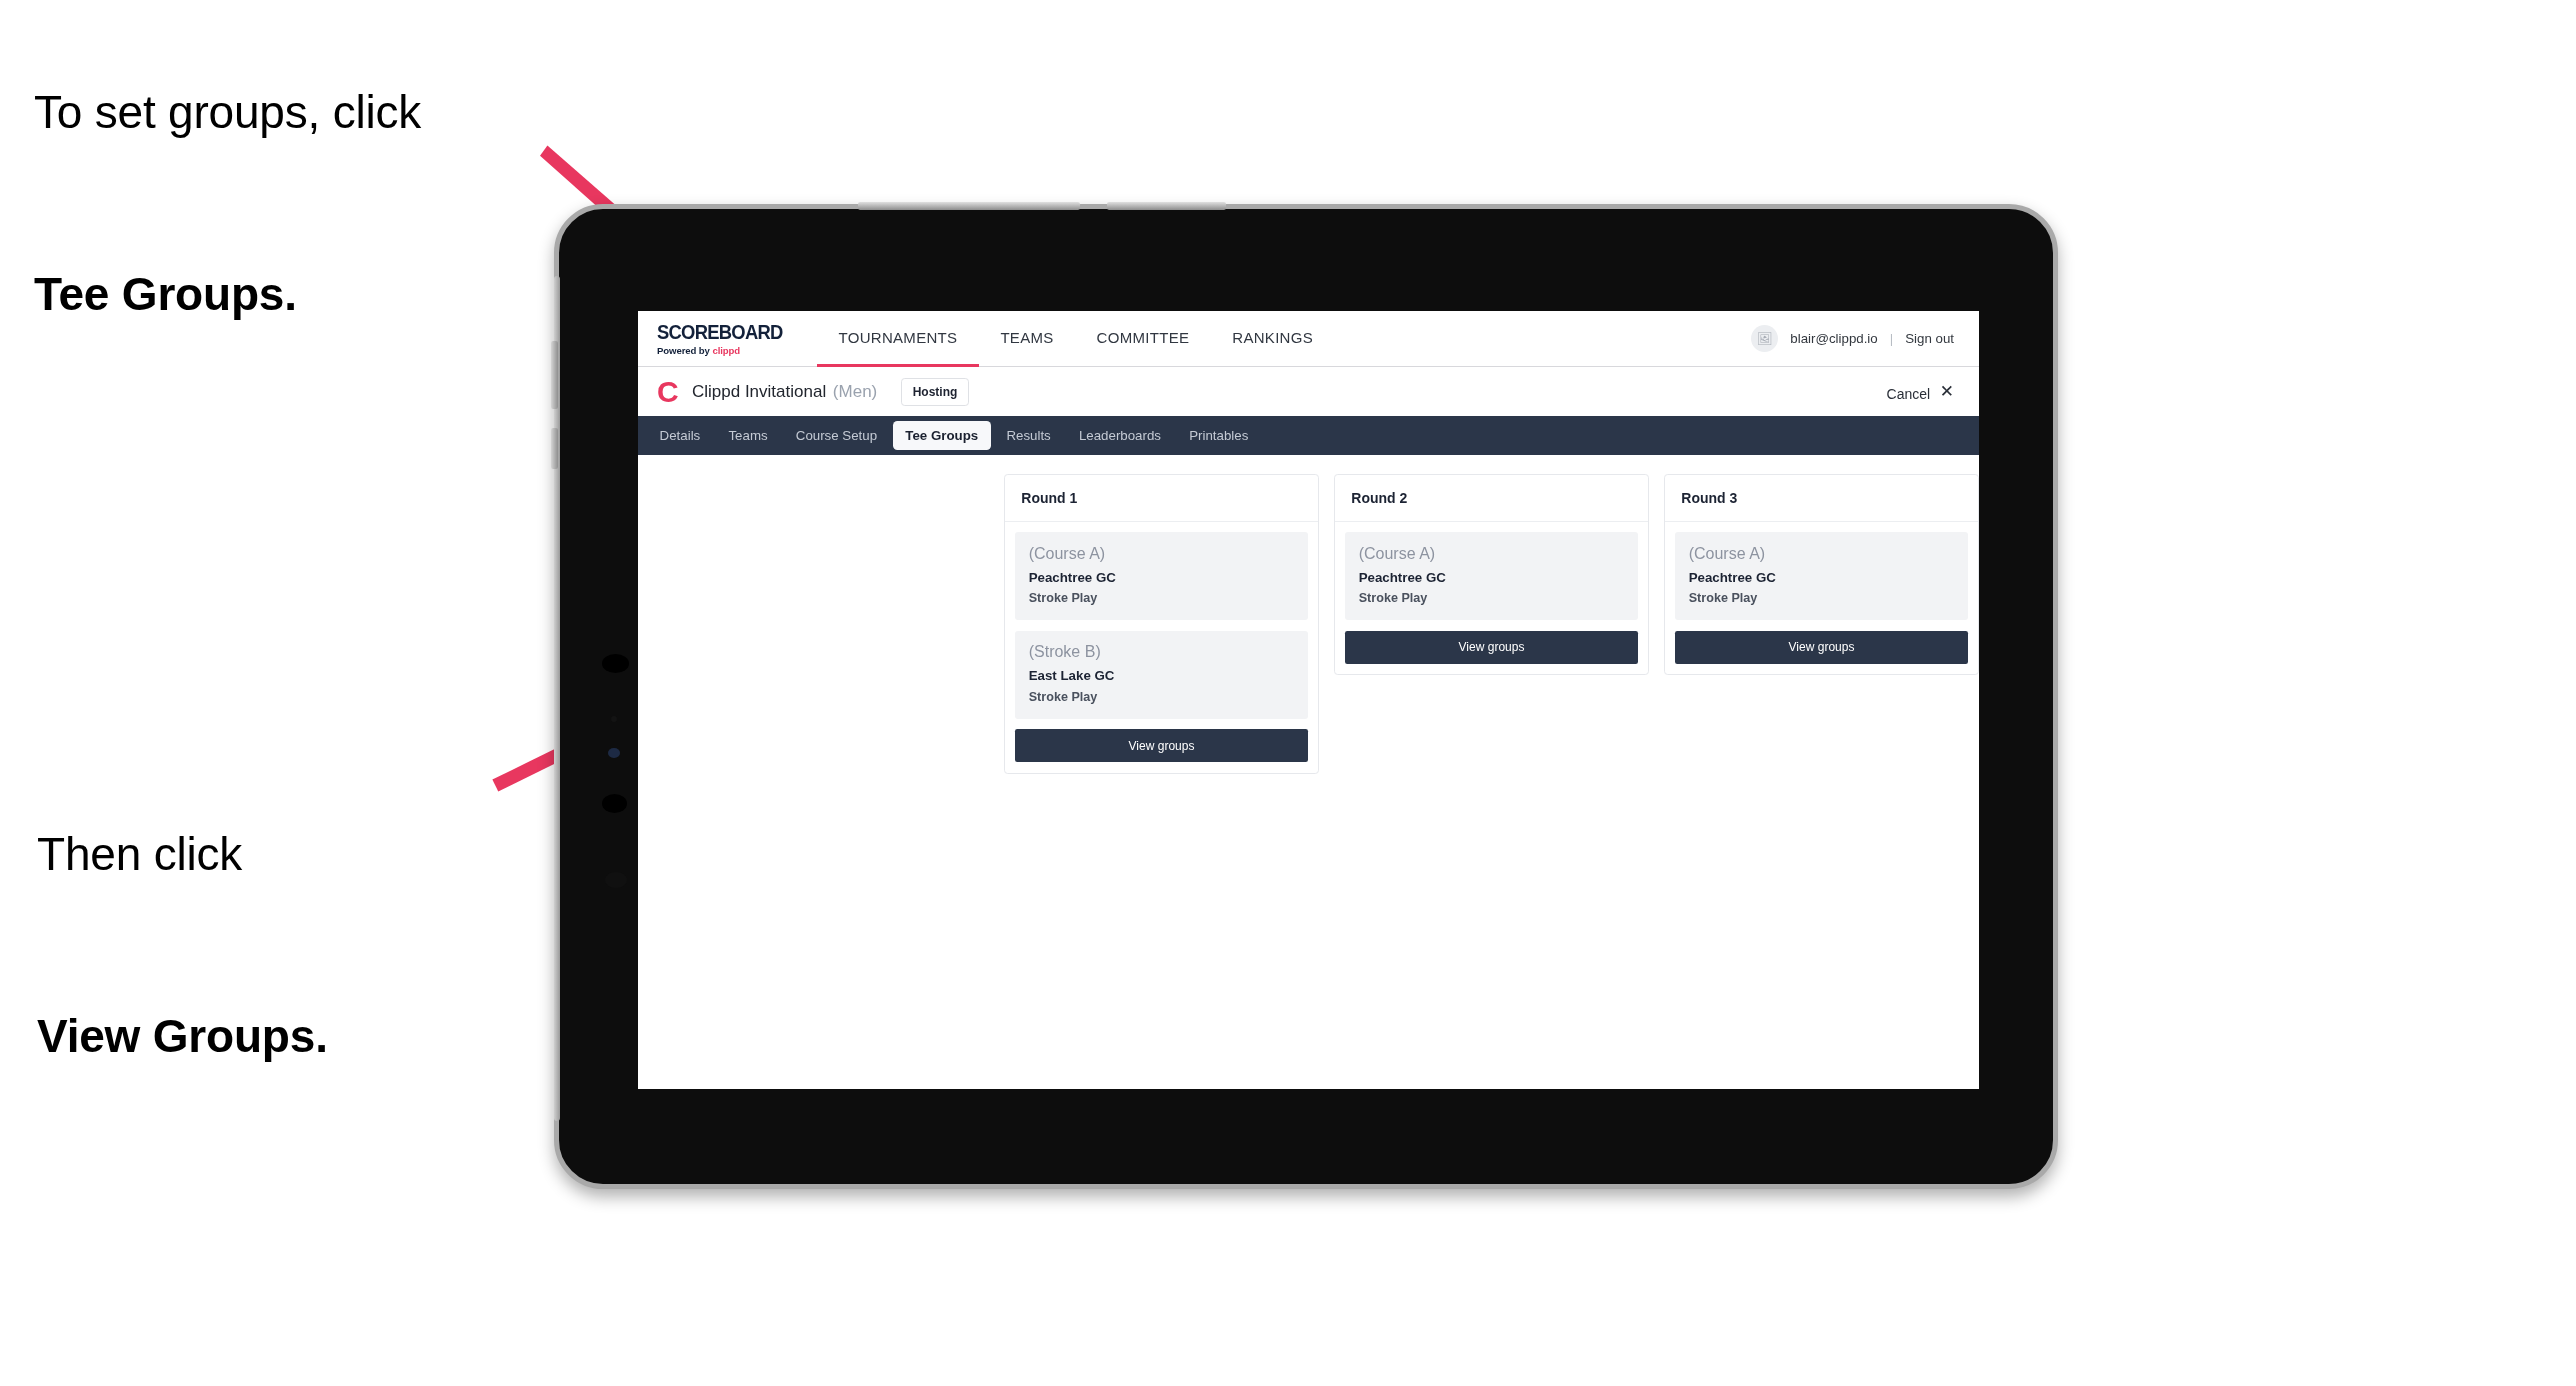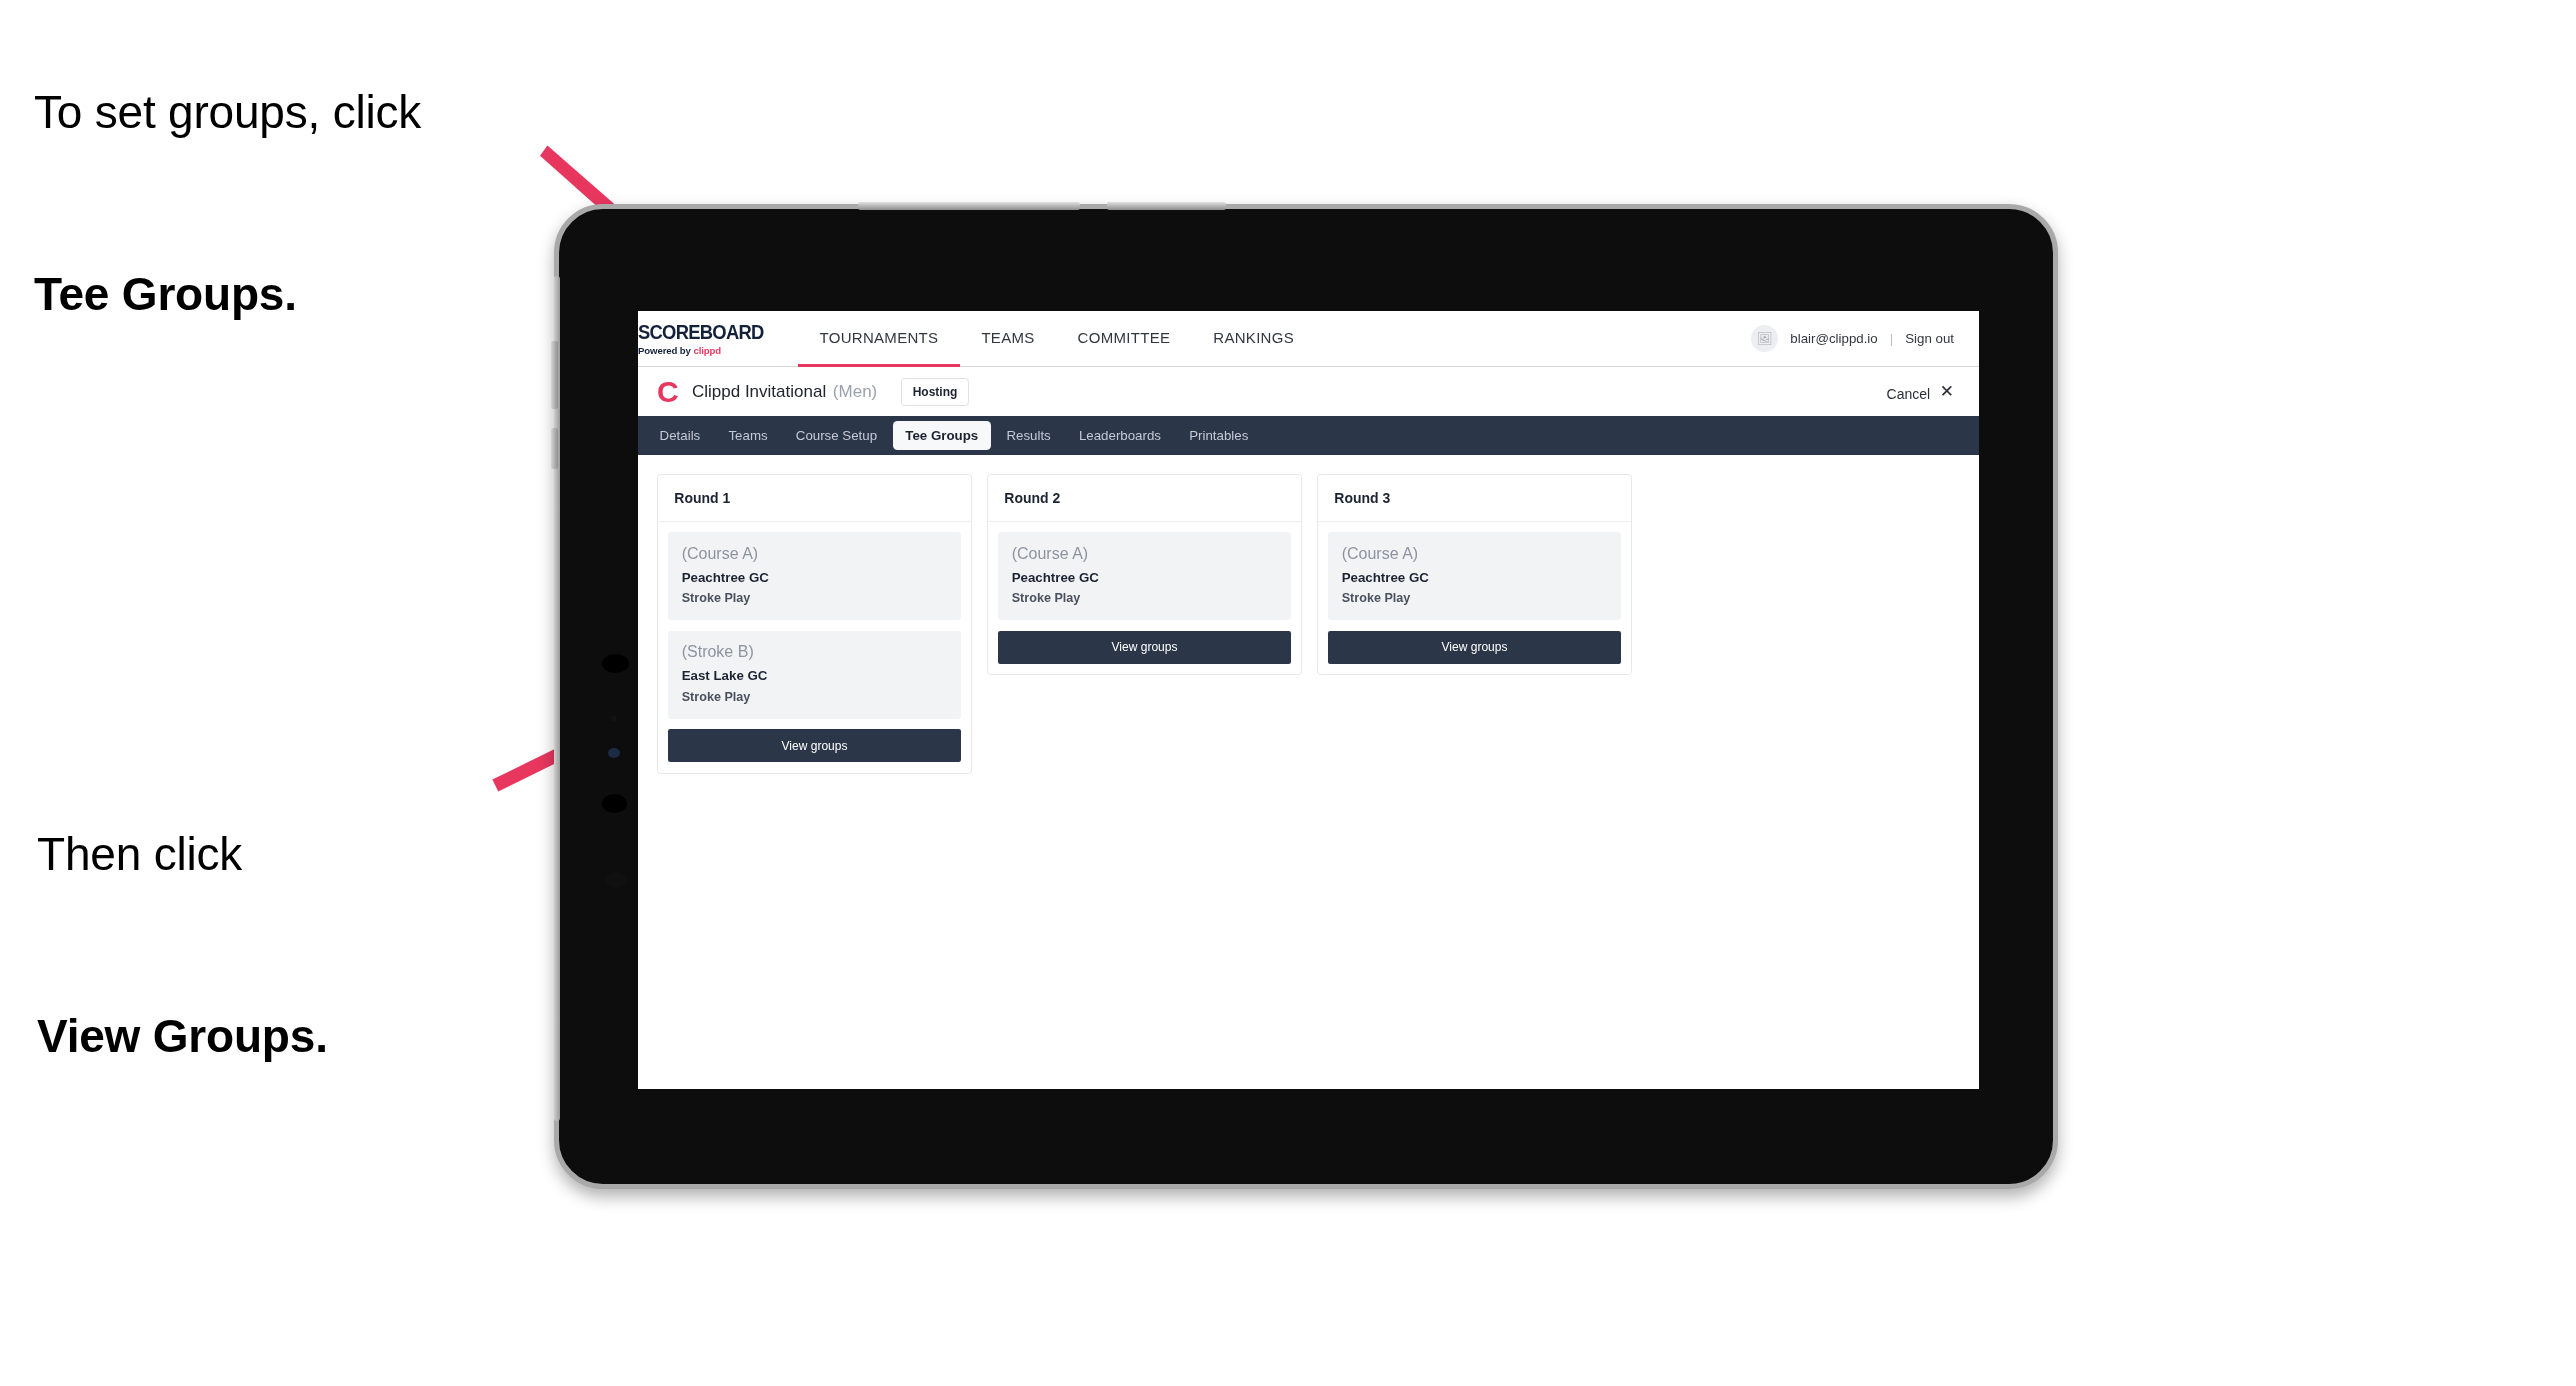--- a/index.html
+++ b/index.html
@@ -107,20 +107,21 @@
   }
 
   
   #brandbar {
     position: relative;
     height: 56px;
     background: #ffffff;
     border-bottom: 1.5px solid #d8d8dc;
     display: flex;
     align-items: center;
+    padding-left: 19px;
   }
   #logo-block { width: 142px; }
   #logo-word {
     font-family: "Liberation Sans", sans-serif;
     font-weight: 700;
     font-size: 20px;
     letter-spacing: -0.8px;
     color: #13213a;
     transform: scaleX(0.92);
     transform-origin: left center;
@@ -231,21 +232,21 @@
     color: #1b2130;
     font-weight: 700;
   }
 
   
   #content {
     background: #ffffff;
     padding: 19px 0 0 19px;
     height: calc(100% - 144px);
   }
-  #rounds { display: flex; gap: 15px; align-items: flex-start; }
+  #rounds { display: flex; gap: 15px; align-items: flex-start; justify-content: flex-end; }
 
   .round-card {
     width: 315px;
     background: #ffffff;
     border: 0.7px solid #e6e8ec;
     border-radius: 3.7px;
   }
   .round-head {
     padding: 15px 16.3px;
     border-bottom: 0.7px solid #eceef1;

